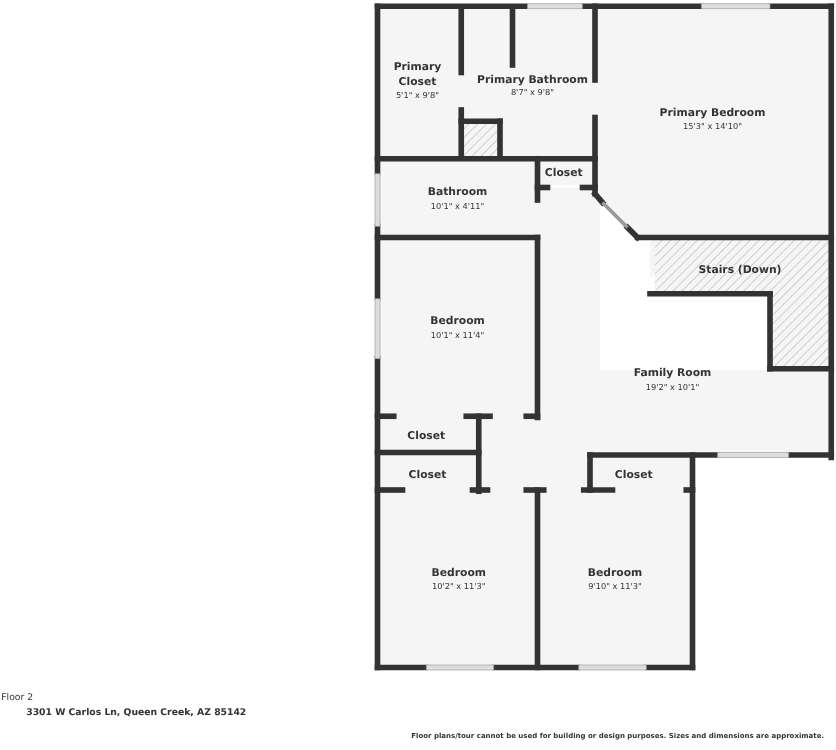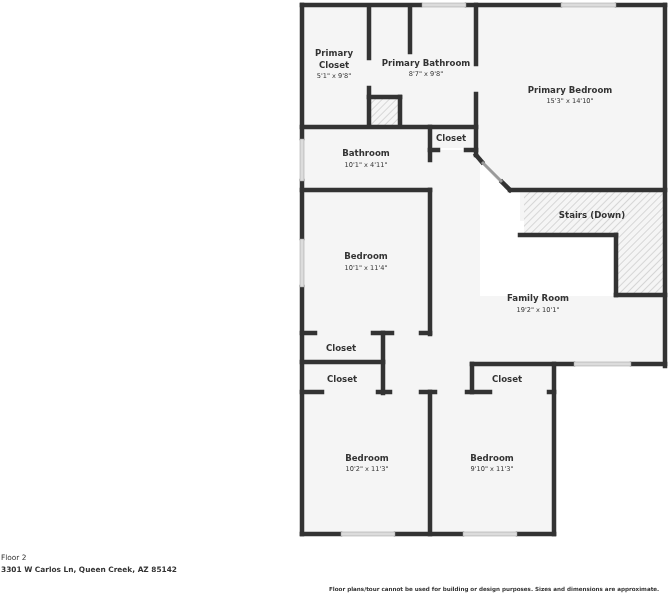--- a/index.html
+++ b/index.html
@@ -3,21 +3,21 @@
 <meta charset="utf-8">
 <style>
   html, body { margin: 0; padding: 0; background: #ffffff; }
   body { width: 669px; height: 600px; position: relative; overflow: hidden;
          font-family: "DejaVu Sans", "Liberation Sans", sans-serif; }
   #plan { position: absolute; left: 0; top: 0; width: 669px; height: 600px; }
   .room-name { font-size: 8.6px; fill: #333333; font-weight: 600; text-anchor: middle; }
   .room-dim { font-size: 6.6px; fill: #333333; text-anchor: middle; }
   .closet-name { font-size: 8.6px; fill: #333333; font-weight: 600; text-anchor: middle; }
   .footer { position: absolute; color: #333333; font-size: 7.4px; white-space: nowrap; }
-  #addr { left: 1px; top: 565px; font-weight: 600; }
+  #addr { left: 1px; top: 565px; font-weight: 600; padding-left: 20px; }
   #floor { left: 1px; top: 553px; font-weight: 400; }
   #disclaimer { left: 329px; top: 586px; font-size: 5.6px; font-weight: 600; }
 </style>
 </head>
 <body>
 
 <svg id="plan" viewBox="0 0 669 600" xmlns="http://www.w3.org/2000/svg">
   <defs>
     <pattern id="hatch" patternUnits="userSpaceOnUse" width="5" height="5" patternTransform="rotate(45)">
       <rect width="5" height="5" fill="#f5f5f5"></rect>

